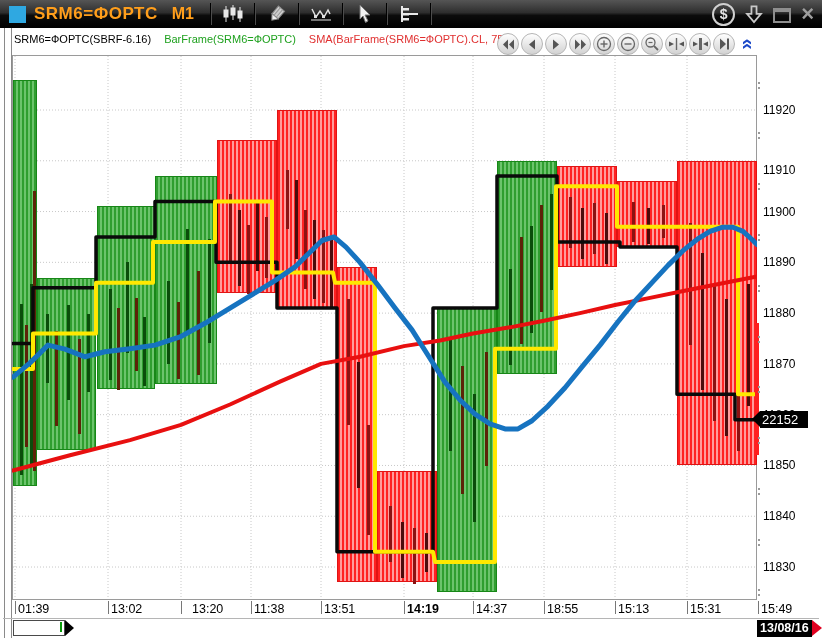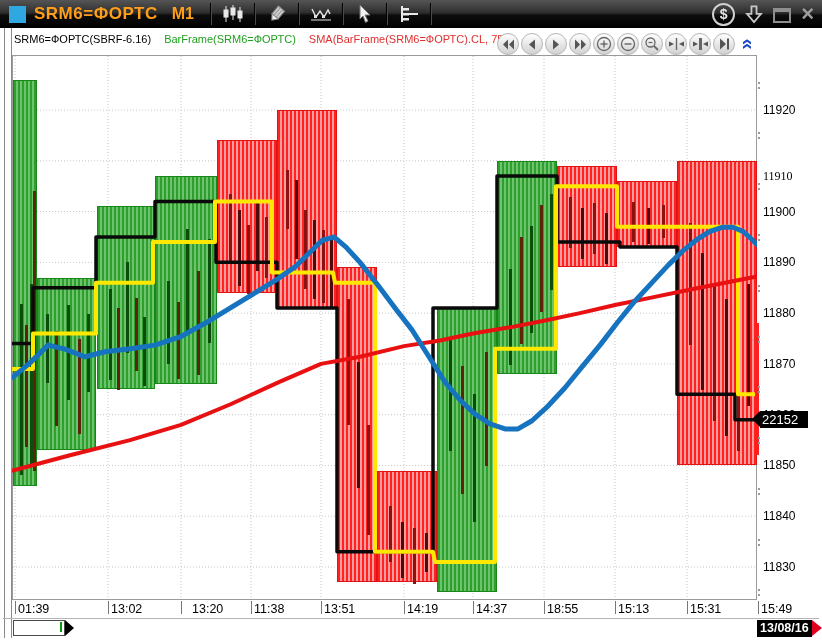--- a/index.html
+++ b/index.html
@@ -315,21 +315,21 @@
     </div>
   <svg class="lines" width="745" height="545">
       <polyline points="1,288.588 21,288.588 21,232.73000000000002 84,232.73000000000002 84,181.95 143,181.95 143,146.404 204,146.404 204,207.34000000000003 265,207.34000000000003 265,253.04200000000003 325,253.04200000000003 325,496.78600000000006 421,496.78600000000006 421,253.04200000000003 485,253.04200000000003 485,121.01400000000001 545,121.01400000000001 545,187.02800000000002 608,187.02800000000002 608,192.106 665,192.106 665,339.368 723,339.368 723,364.75800000000004 745,364.75800000000004" fill="none" stroke="#0a0a0a" stroke-width="3.5" stroke-linejoin="round" stroke-linecap="round"></polyline>
       <polyline points="1,313.978 21,313.978 21,278.432 84,278.432 84,227.65200000000004 141,227.65200000000004 141,187.02800000000002 203,187.02800000000002 203,146.404 260,146.404 260,217.49599999999998 321,217.49599999999998 323,227.65200000000004 363,227.65200000000004 363,496.78600000000006 421,496.78600000000006 423,506.942 483,506.942 483,293.66600000000005 544,293.66600000000005 544,131.17000000000002 605,131.17000000000002 605,171.794 726,171.794 726,339.368 745,339.368" fill="none" stroke="#ffe800" stroke-width="4" stroke-linejoin="round" stroke-linecap="round"></polyline>
       <polyline points="1,415.538 58,400.30400000000003 118,385.07 169,369.836 218,349.524 268,326.673 309,308.9 348,301.79080000000187 392,291.127 428,285.5411999999982 461,278.432 498,272.33839999999634 532,265.737 568,258.12 603,249.99519999999814 638,242.88600000000002 675,235.269 708,228.66760000000374 745,221.5583999999963" fill="none" stroke="#e81010" stroke-width="4" stroke-linejoin="round" stroke-linecap="round"></polyline>
       <polyline points="1,322.1028000000019 18,307.88439999999633 36,290.1113999999963 53,294.17380000000185 73,301.79080000000187 93,296.71280000000183 118,293.66600000000005 143,290.1113999999963 168,281.9866000000037 193,268.276 218,253.04200000000003 243,237.808 263,225.62080000000185 283,211.91019999999816 298,197.184 310,185.5046000000037 322,181.95 334,192.106 348,207.34000000000003 366,230.19100000000003 383,253.04200000000003 400,274.8773999999963 416,300.2673999999963 433,327.18080000000185 448,344.9538000000019 463,359.17219999999816 478,368.8203999999963 493,373.89839999999634 506,373.89839999999634 520,365.77360000000374 536,351.04739999999634 553,332.76660000000373 570,311.9468000000019 588,290.1113999999963 606,266.75260000000367 623,245.93280000000186 640,227.65200000000004 656,210.38680000000187 671,195.6606000000037 685,184.489 698,176.36419999999816 710,172.30180000000183 721,172.30180000000183 731,176.36419999999816 740,184.489 745,189.567" fill="none" stroke="#1673c0" stroke-width="5" stroke-linejoin="round" stroke-linecap="round"></polyline>
     </svg>
     <div id="overlay">
       <div class="axis-strip" style="left: 755px; top: 323.276px; height: 132.028px;"></div>
       <div class="price-label" style="left: 763px; top: 103px;">11920</div>
-      <div class="price-label" style="left: 763px; top: 169px; font-family: Liberation Serif, serif;">11910</div>
+      <div class="price-label" style="left: 763px; top: 163px;">11910</div>
       <div class="price-label" style="left: 763px; top: 204.56px;">11900</div>
       <div class="price-label" style="left: 763px; top: 255.34px;">11890</div>
       <div class="price-label" style="left: 763px; top: 306.12px;">11880</div>
       <div class="price-label" style="left: 763px; top: 356.9px;">11870</div>
       <div class="price-label" style="left: 763px; top: 407.68px;">11860</div>
       <div class="price-label" style="left: 763px; top: 458.46px;">11850</div>
       <div class="price-label" style="left: 763px; top: 509.24px;">11840</div>
       <div class="price-label" style="left: 763px; top: 560.02px;">11830</div>
       <div class="minor-tick" style="left: 758px; top: 81.61px;"></div>
       <div class="minor-tick" style="left: 758px; top: 132.39px;"></div>
@@ -346,21 +346,21 @@
       <div class="time-label" style="left: 18px;">01:39</div>
       <div class="time-tick" style="left: 108px;"></div>
       <div class="time-label" style="left: 111px;">13:02</div>
       <div class="time-tick" style="left: 181px;"></div>
       <div class="time-label" style="left: 192px;">13:20</div>
       <div class="time-tick" style="left: 251px;"></div>
       <div class="time-label" style="left: 254px;">11:38</div>
       <div class="time-tick" style="left: 321px;"></div>
       <div class="time-label" style="left: 324px;">13:51</div>
       <div class="time-tick" style="left: 404px;"></div>
-      <div class="time-label" style="left: 407px;">14:19</div>
+      <div class="time-label" style="left: 407px; font-weight: bold;">14:19</div>
       <div class="time-tick" style="left: 473px;"></div>
       <div class="time-label" style="left: 476px;">14:37</div>
       <div class="time-tick" style="left: 544px;"></div>
       <div class="time-label" style="left: 547px;">18:55</div>
       <div class="time-tick" style="left: 615px;"></div>
       <div class="time-label" style="left: 618px;">15:13</div>
       <div class="time-tick" style="left: 687px;"></div>
       <div class="time-label" style="left: 690px;">15:31</div>
       <div class="time-tick" style="left: 758px;"></div>
       <div class="time-label" style="left: 761px;">15:49</div>

